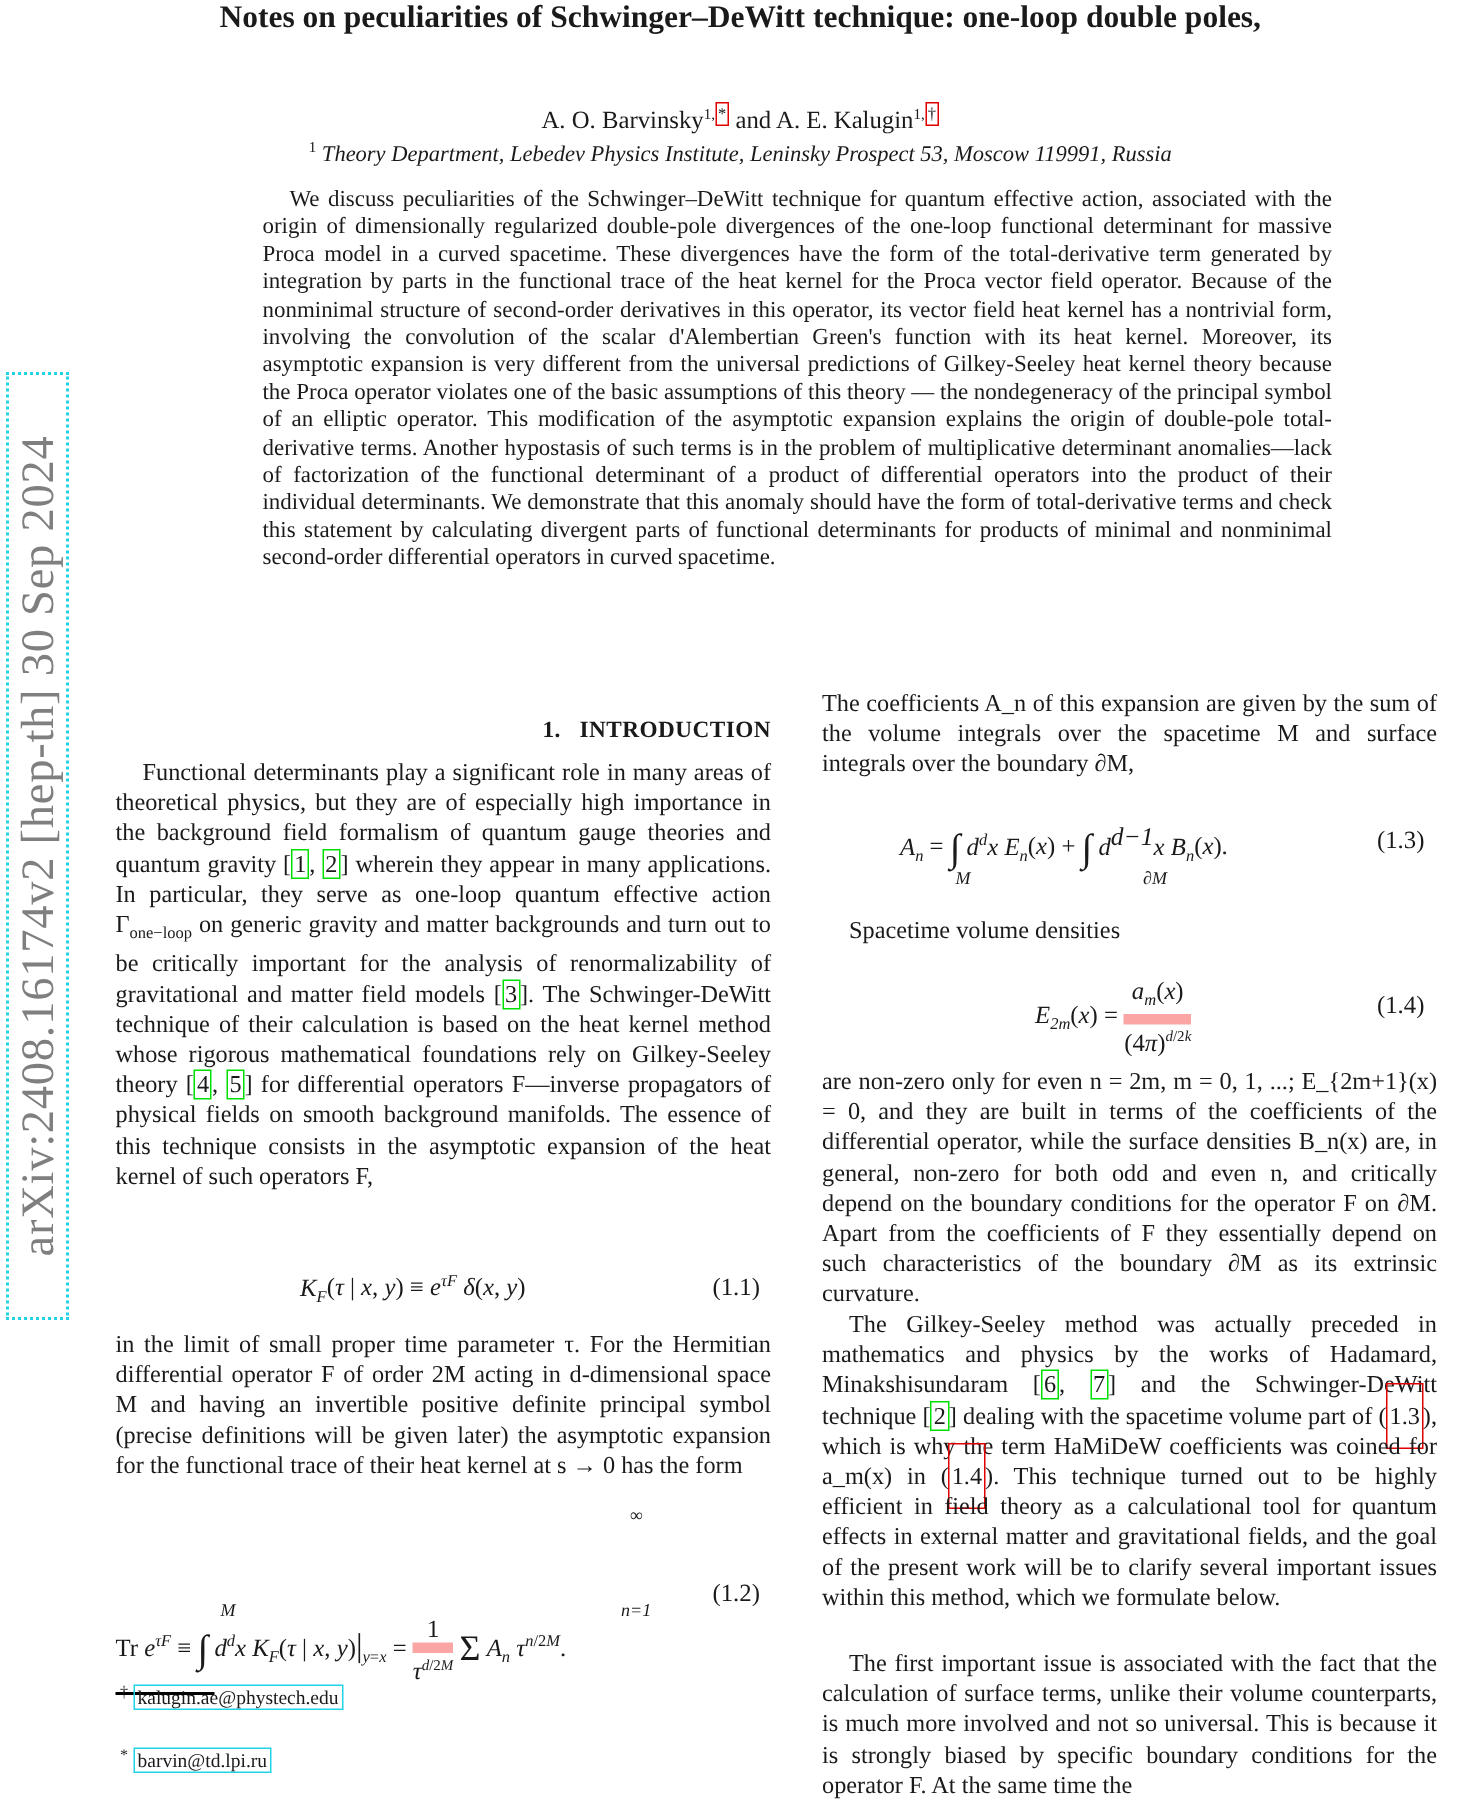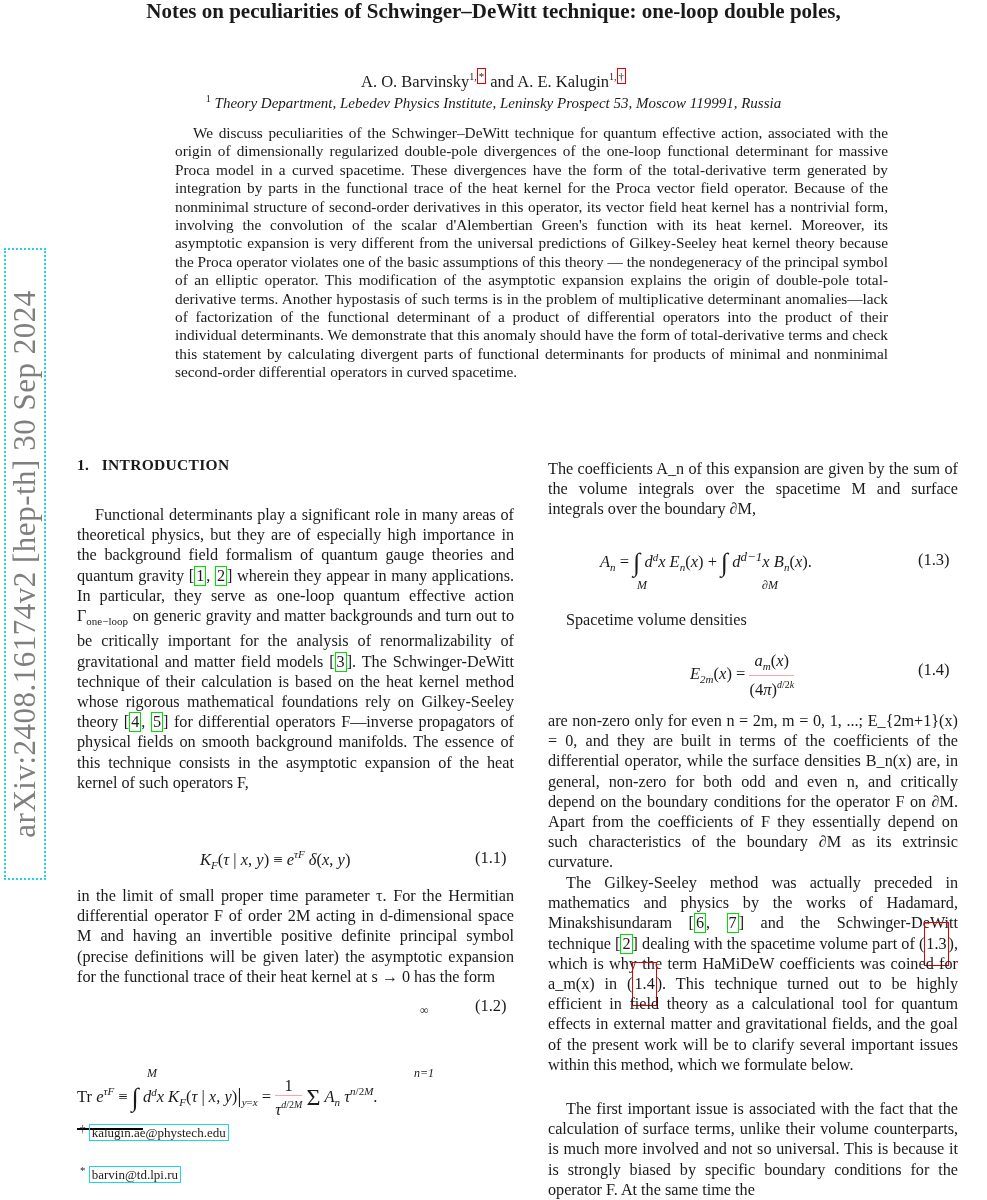--- a/index.html
+++ b/index.html
@@ -14,33 +14,33 @@
   .fnbox { display:inline-block; border:1.5px solid #e00000; line-height:14px; padding:0 1px; font-size:11px; vertical-align:super; }
   .abstract { left:175px; width:713px; top:124px; font-size:15.3px; line-height:18.4px;
               text-align:justify; text-indent:18px; }
   .arxiv { left:4px; top:248px; width:42px; height:632px; border:2px dotted #22d3e6;
            box-sizing:border-box; }
   .arxiv span { position:absolute; left:50%; top:50%; transform:translate(-50%,-50%) rotate(-90deg);
                 white-space:nowrap; font-size:31px; color:#7f7f7f; letter-spacing:0.5px; }
   .col { font-size:16.2px; line-height:20.2px; text-align:justify; }
   .left { left:77px; width:437px; }
   .right { left:548px; width:410px; }
-  .sec { left:77px; width:437px; top:456px; text-align:left; font-weight:bold; font-size:15.5px; letter-spacing:0.3px; }
+  .sec { left:77px; width:437px; top:478px; text-align:right; font-weight:bold; font-size:15.5px; letter-spacing:0.3px; }
   p { margin:0; }
   .ind { text-indent:18px; }
   .eq { position:absolute; font-size:16.5px; white-space:nowrap; }
   .eqnum { position:absolute; font-size:16.5px; }
   i { font-style:italic; }
   .cite-g { border:1.5px solid #00e000; padding:0 1px; }
   .cite-r { border:1.5px solid #e00000; padding:12px 1px; }
   .email { border:1.5px solid #22d3e6; padding:0 2px; font-size:13px; }
   .fnrule { left:77px; top:1128px; width:66px; height:0; border-top:2px solid #000; }
   .fn { left:80px; font-size:13px; }
   .frac { display:inline-block; text-align:center; vertical-align:middle; }
-  .frac .n { display:block; border-bottom:1px solid #fca5a5; padding:0 3px; line-height:18px; }
+  .frac .n { display:block; border-bottom:7px solid #fca5a5; padding:0 3px; line-height:18px; }
   .frac .d { display:block; line-height:18px; }
   .intg { font-size:26px; vertical-align:middle; }
   .under { position:absolute; font-size:12px; font-style:italic; }
 </style>
 </head>
 <body>
 
 <div class="abs title">
   <div>Notes on peculiarities of Schwinger–DeWitt technique: one-loop double poles,</div>
 </div>
@@ -74,36 +74,36 @@
 <div class="eqnum" style="left:475px; top:848px;">(1.1)</div>
 
 <p class="abs col left" style="top:886px;">in the limit of small proper time parameter τ. For the Hermitian differential operator F of order 2M acting in d-dimensional space M and having an invertible positive definite principal symbol (precise definitions will be given later) the asymptotic expansion for the functional trace of their heat kernel at s → 0 has the form</p>
 
 <div class="eq" style="left:77px; top:1077px;">
   Tr <i>e</i><sup style="font-size:11px;"><i>τF</i></sup> ≡ <span class="intg">∫</span> <i>d<sup style="font-size:11px;">d</sup>x K<sub style="font-size:11px;">F</sub></i>(<i>τ</i> | <i>x</i>, <i>y</i>)<span style="font-size:22px;">|</span><sub style="font-size:11px;"><i>y</i>=<i>x</i></sub> = <span class="frac"><span class="n">1</span><span class="d"><i>τ</i><sup style="font-size:10px;"><i>d</i>/2<i>M</i></sup></span></span> <span style="font-size:24px; vertical-align:middle;">Σ</span> <i>A<sub style="font-size:11px;">n</sub> τ</i><sup style="font-size:11px;"><i>n</i>/2<i>M</i></sup>.
 </div>
 <div class="under" style="left:147px; top:1066px;">M</div>
 <div class="under" style="left:420px; top:1003px; font-style:normal;">∞</div>
 <div class="under" style="left:414px; top:1066px;">n=1</div>
-<div class="eqnum" style="left:475px; top:996px;">(1.2)</div>
+<div class="eqnum" style="left:475px; top:1052px;">(1.2)</div>
 
 <div class="abs fnrule"></div>
 <div class="abs fn" style="top:1164px;">
   <sup>*</sup>
   <span class="email">barvin@td.lpi.ru</span>
 </div>
 <div class="abs fn" style="top:1122px;">
   <sup>†</sup>
   <span class="email">kalugin.ae@phystech.edu</span>
 </div>
 
 <p class="abs col right" style="top:459px;">The coefficients A_n of this expansion are given by the sum of the volume integrals over the spacetime M and surface integrals over the boundary ∂M,</p>
 
 <div class="eq" style="left:600px; top:548px;">
-  <i>A<sub style="font-size:11px;">n</sub></i> = <span class="intg">∫</span> <i>d<sup style="font-size:11px;">d</sup>x E<sub style="font-size:11px;">n</sub></i>(<i>x</i>) + <span class="intg">∫</span> <i>d<sup style="font-size:13px;">d−1</sup>x B<sub style="font-size:11px;">n</sub></i>(<i>x</i>).
+  <i>A<sub style="font-size:11px;">n</sub></i> = <span class="intg">∫</span> <i>d<sup style="font-size:11px;">d</sup>x E<sub style="font-size:11px;">n</sub></i>(<i>x</i>) + <span class="intg">∫</span> <i>d<sup style="font-size:17px;">d−1</sup>x B<sub style="font-size:11px;">n</sub></i>(<i>x</i>).
 </div>
 <div class="under" style="left:637px; top:578px;">M</div>
 <div class="under" style="left:762px; top:578px;">∂M</div>
 <div class="eqnum" style="left:918px; top:550px;">(1.3)</div>
 
 <p class="abs col right ind" style="top:610px;">Spacetime volume densities</p>
 
 <div class="eq" style="left:690px; top:652px;">
   <i>E<sub style="font-size:11px;">2m</sub></i>(<i>x</i>) = <span class="frac"><span class="n"><i>a<sub style="font-size:11px;">m</sub></i>(<i>x</i>)</span><span class="d">(4<i>π</i>)<sup style="font-size:10px;"><i>d</i>/2<i>k</i></sup></span></span>
 </div>

